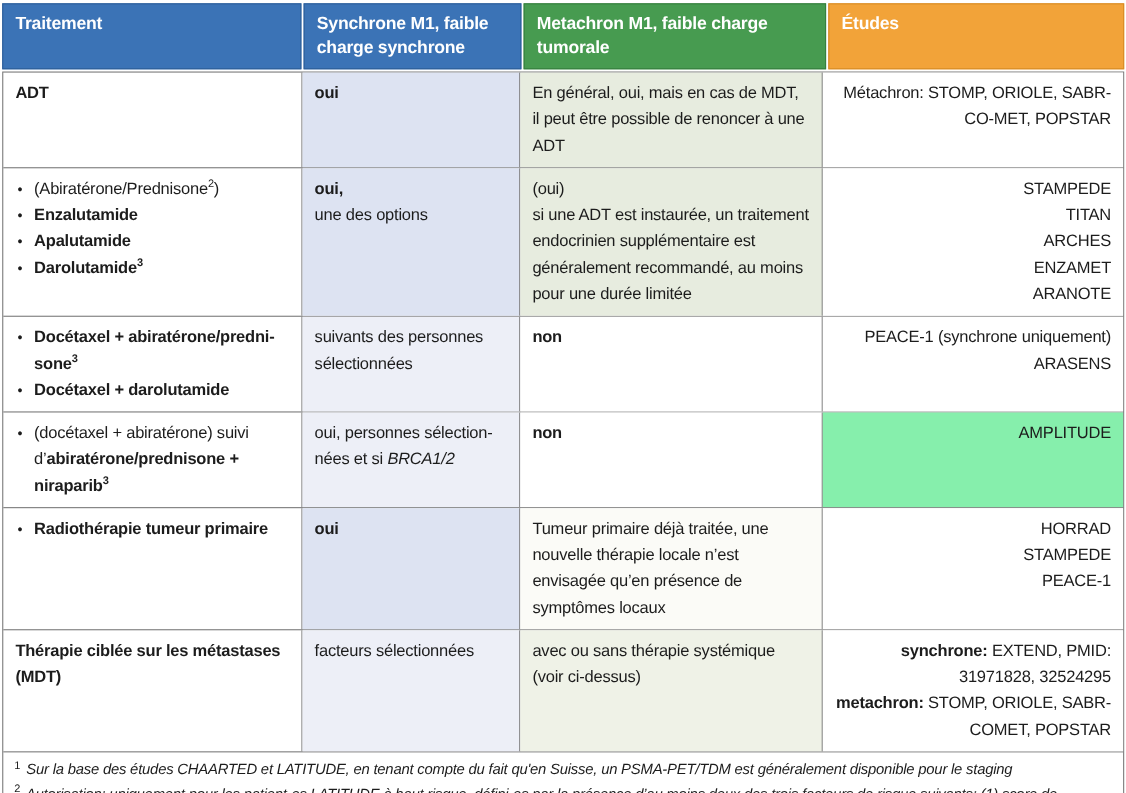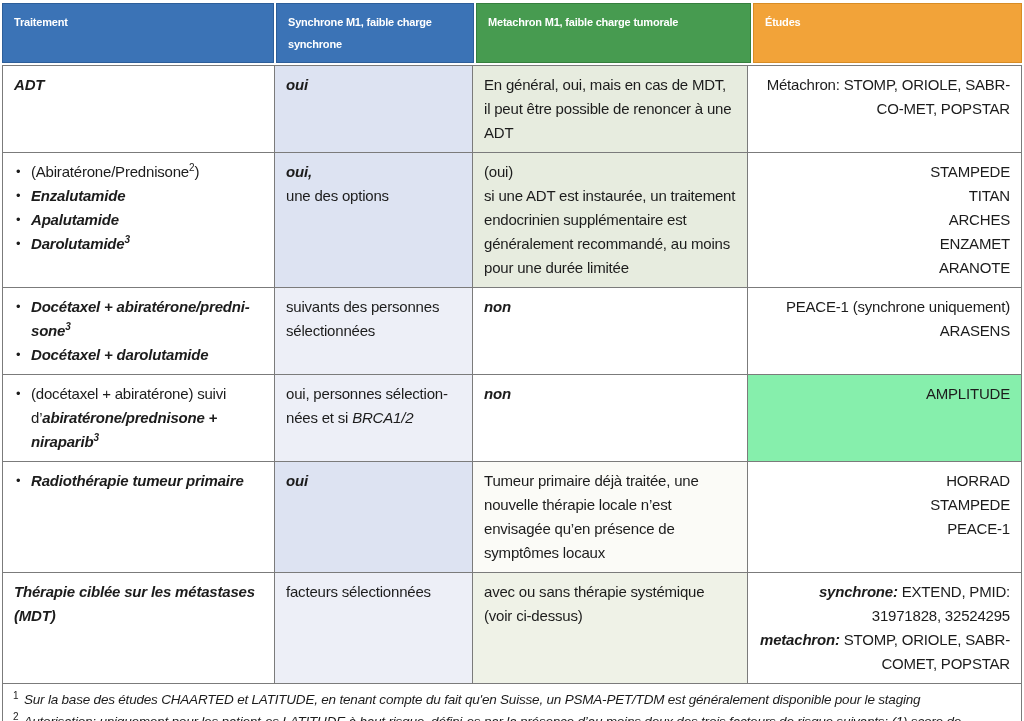--- a/index.html
+++ b/index.html
@@ -8,21 +8,21 @@
     width:1024px; height:721px; background:#ffffff; position:relative;
     font-family:"Liberation Sans","DejaVu Sans",sans-serif;
     color:#1c1c1c; letter-spacing:-0.2px;
   }
   .tbl { position:absolute; left:2px; top:3px; width:1020px; }
   .hrow {
     display:grid; grid-template-columns:272px 198px 275px 1fr;
     gap:2px; background:#ffffff;
   }
   .hcell {
-    color:#ffffff; font-weight:bold; font-size:11px; line-height:22px;
+    color:#ffffff; font-weight:bold; font-size:16px; line-height:22px;
     padding:7px 11px; min-height:51px;
   }
   .body-wrap { border:1px solid #7b7b7b; margin-top:2px; background:#ffffff; }
   .trow {
     display:grid; grid-template-columns:272px 198px 275px 1fr;
     border-bottom:1px solid #7b7b7b;
   }
   .cell {
     padding:7px 11px 7px 11px; font-size:15px; line-height:24px;
     border-right:1px solid #7b7b7b; overflow:hidden;
@@ -33,21 +33,21 @@
   .r3 .cell { min-height:78px; }
   .r4 .cell { min-height:58px; }
   .r5 .cell { min-height:104px; }
   .r6 .cell { min-height:98px; }
   ul.blist { margin:0; padding:0; list-style:none; }
   ul.blist li { position:relative; padding-left:17px; }
   ul.blist li::before { content:"•"; position:absolute; left:2px; font-size:13px; }
   sup { font-size:10px; line-height:0; vertical-align:super; }
   .fns { padding:5px 10px 8px 10px; font-size:13.5px; line-height:21.5px; font-style:italic; min-height:88px; }
   .fn sup { font-style:normal; margin-right:2px; }
-  b { font-weight:bold;font-style:italic; }
+  b { font-weight:bold; }
 </style>
 </head>
 <body>
 
 <div class="tbl">
   <div class="hrow">
     <div class="hcell" style="background: rgb(59, 115, 182); border: 1px solid rgb(45, 94, 153);">Traitement</div>
     <div class="hcell" style="background: rgb(59, 115, 182); border: 1px solid rgb(45, 94, 153);">Synchrone M1, faible charge synchrone</div>
     <div class="hcell" style="background: rgb(71, 155, 80); border: 1px solid rgb(54, 127, 62);">Metachron M1, faible charge tumorale</div>
     <div class="hcell" style="background: rgb(242, 163, 57); border: 1px solid rgb(215, 140, 37);">Études</div>

